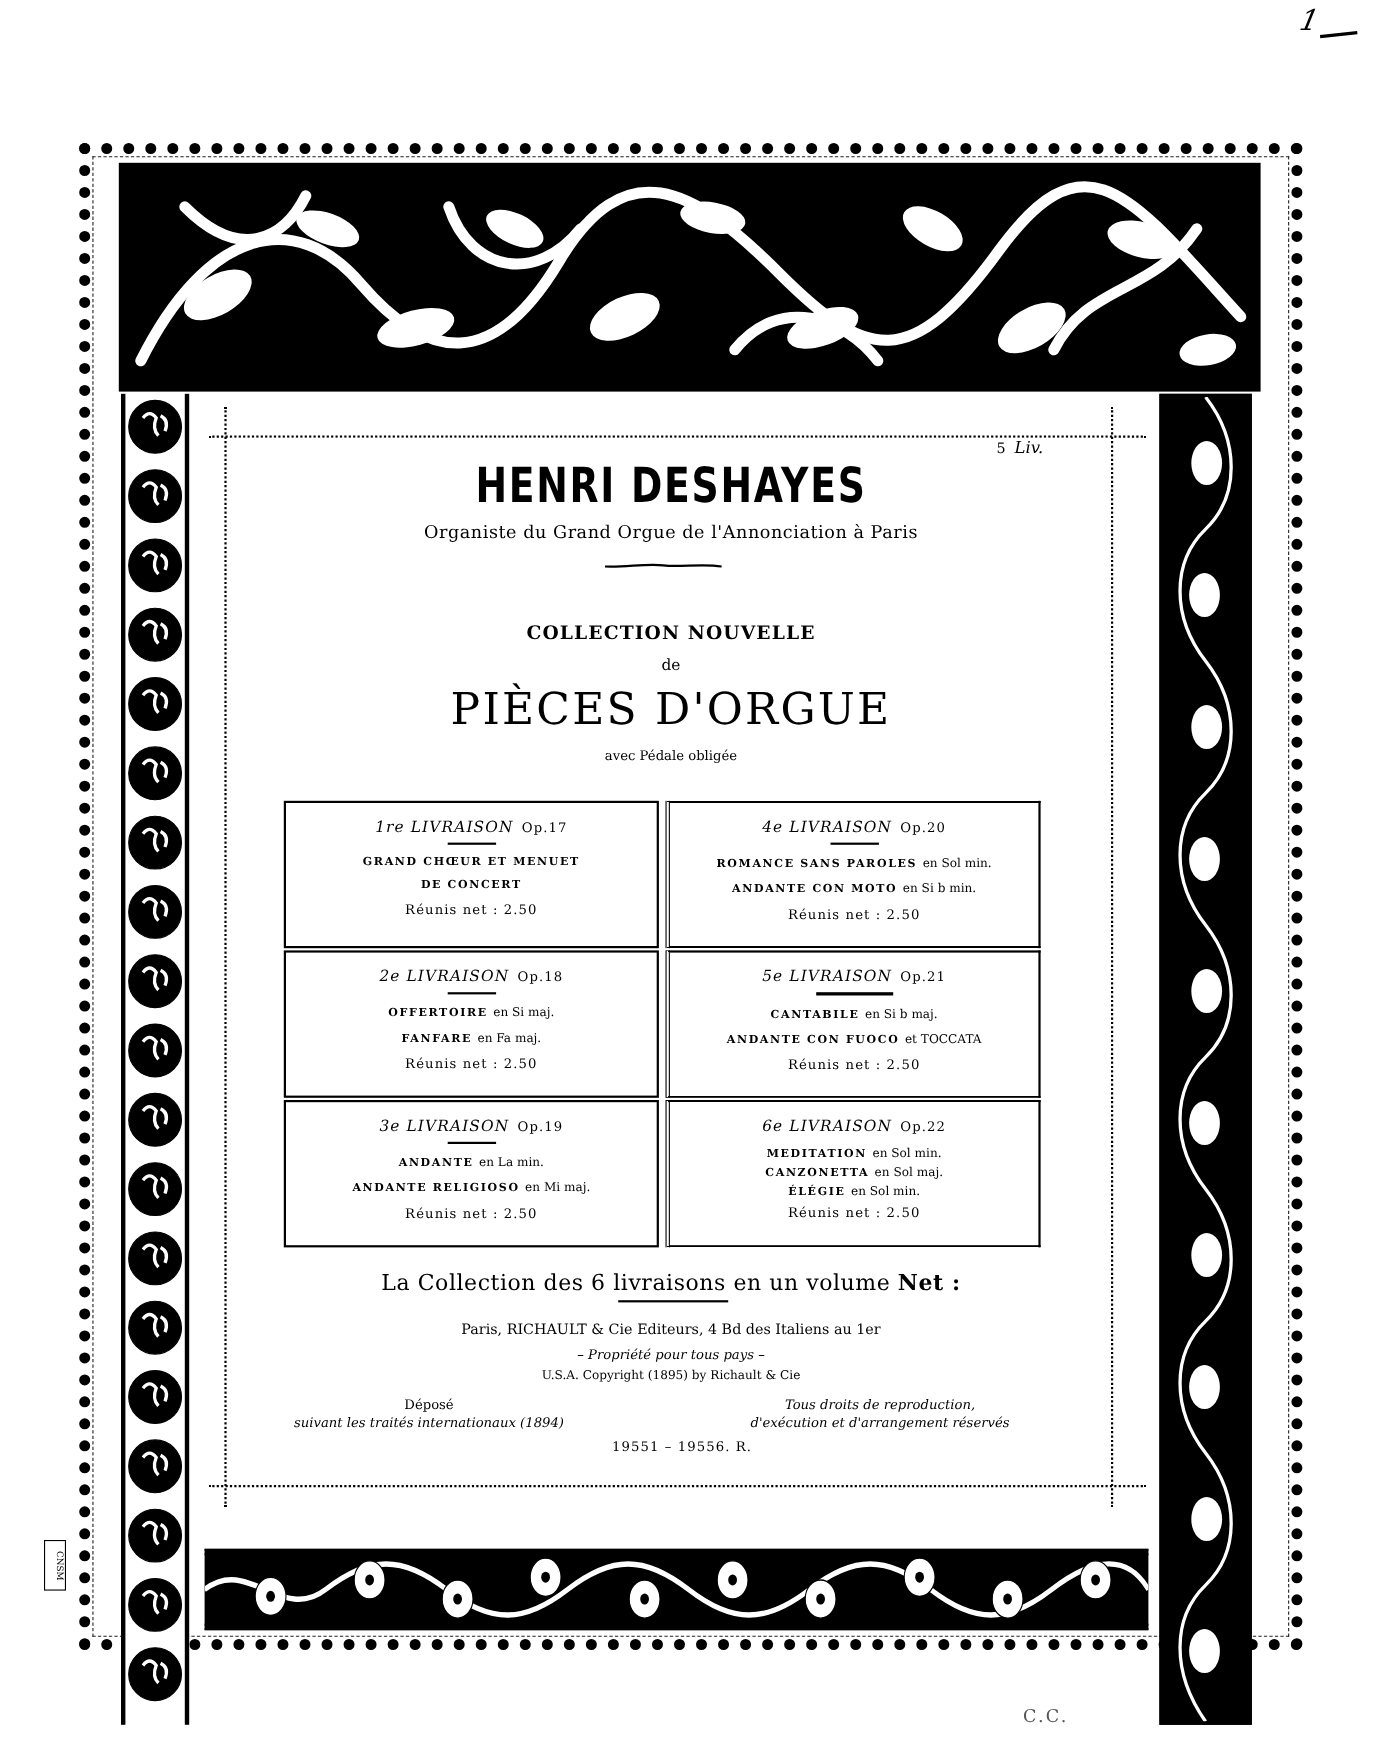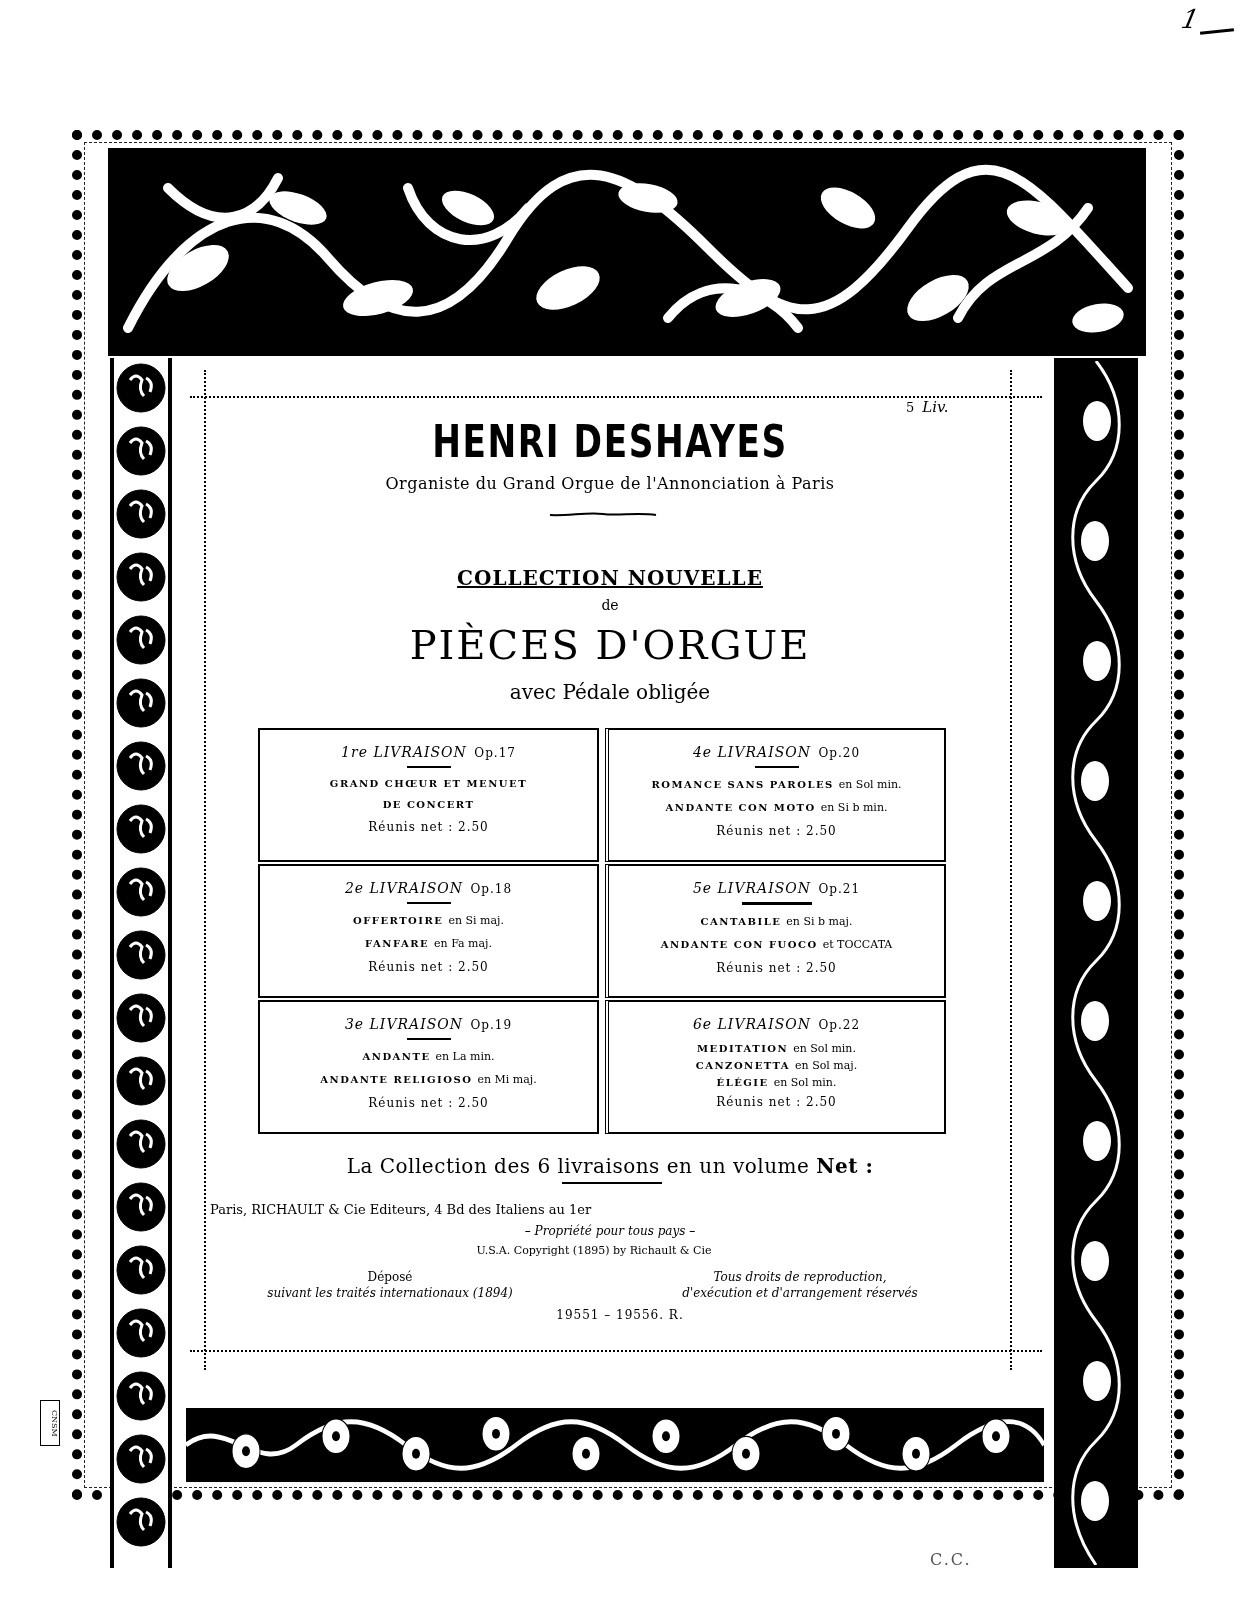--- a/index.html
+++ b/index.html
@@ -40,47 +40,47 @@
 
     
     .content { left: 210px; top: 398px; width: 800px; height: 950px; background: #fff; }
     .livr-mark { left: 906px; top: 398px; font-style: italic; font-size: 15px; font-family: "DejaVu Serif", serif; }
     .livr-mark .num { font-style: normal; font-size: 13px; margin-right: 8px; }
 
     .composer { left: 210px; top: 416px; width: 800px; text-align: center; font-family: "DejaVu Sans", sans-serif; font-weight: bold; font-size: 44px; letter-spacing: 2px; transform: scaleX(0.78); transform-origin: center; }
     .subtitle { left: 210px; top: 474px; width: 800px; text-align: center; font-size: 16px; letter-spacing: 0.5px; }
     .flourish { left: 548px; top: 510px; width: 110px; height: 8px; }
 
-    .collection { left: 210px; top: 566px; width: 800px; text-align: center; font-size: 20px; letter-spacing: 1px; font-weight: bold; text-decoration: underline; }
+    .collection { left: 210px; top: 566px; width: 800px; text-align: center; font-size: 17px; letter-spacing: 1px; font-weight: bold; }
     .de { left: 210px; top: 597px; width: 800px; text-align: center; font-size: 14px; }
     .main-title { left: 210px; top: 622px; width: 800px; text-align: center; font-size: 40px; letter-spacing: 2px; }
-    .pedale { left: 210px; top: 680px; width: 800px; text-align: center; font-size: 20px; }
+    .pedale { left: 210px; top: 680px; width: 800px; text-align: center; font-size: 12px; }
 
     
     .grid { left: 258px; top: 728px; width: 690px; height: 406px; }
     .cell { position: absolute; width: 341px; height: 134px; border: 2px solid #000; box-sizing: border-box; text-align: center; background: #fff; }
     .cell .head { margin-top: 14px; font-size: 14px; font-style: italic; letter-spacing: 1px; }
     .cell .head .op { font-style: normal; font-size: 12px; margin-left: 2px; }
     .cell .rule { width: 44px; height: 2px; background: #000; margin: 6px auto 10px auto; }
     .cell .line { font-size: 10px; letter-spacing: 1.5px; margin: 0 0 10px 0; font-weight: bold; font-family: "DejaVu Serif", serif; }
     .cell .line .sub { font-weight: normal; font-size: 11px; letter-spacing: 0; }
     .cell .price { font-size: 12px; letter-spacing: 1px; margin-top: 6px; }
     .c-left { left: 0; }
     .c-right { left: 347px; border-left: 4px double #000; }
     .r1 { top: 0; }
     .r2 { top: 136px; }
     .r3 { top: 272px; }
 
     .coll-net { left: 210px; top: 1154px; width: 800px; text-align: center; font-size: 20px; letter-spacing: 0.5px; }
     .coll-net b { font-weight: bold; }
     .coll-rule { left: 562px; top: 1182px; width: 100px; height: 2px; background: #000; }
 
-    .publisher { left: 210px; top: 1202px; width: 800px; font-size: 13px; }
+    .publisher { left: 210px; top: 1202px; width: 800px; text-align: center; font-size: 13px; }
     .propriete { left: 210px; top: 1224px; width: 800px; text-align: center; font-size: 12px; font-style: italic; }
-    .usa { left: 194px; top: 1244px; width: 800px; text-align: center; font-size: 11px; }
+    .usa { left: 210px; top: 1244px; width: 800px; text-align: center; font-size: 11px; }
 
     .depose1 { left: 250px; top: 1270px; width: 280px; text-align: center; font-size: 12px; }
     .depose2 { left: 250px; top: 1286px; width: 280px; text-align: center; font-size: 12px; font-style: italic; }
     .droits1 { left: 660px; top: 1270px; width: 280px; text-align: center; font-size: 12px; font-style: italic; }
     .droits2 { left: 660px; top: 1286px; width: 280px; text-align: center; font-size: 12px; font-style: italic; }
     .plate { left: 220px; top: 1308px; width: 800px; text-align: center; font-size: 12px; letter-spacing: 1px; }
 
     .stamp-left { left: 40px; top: 1400px; width: 18px; height: 44px; border: 1px solid #000; font-size: 8px; writing-mode: vertical-rl; text-align: center; }
     .stamp-bottom { left: 930px; top: 1550px; font-size: 16px; color: #555; letter-spacing: 2px; }
   </style>

